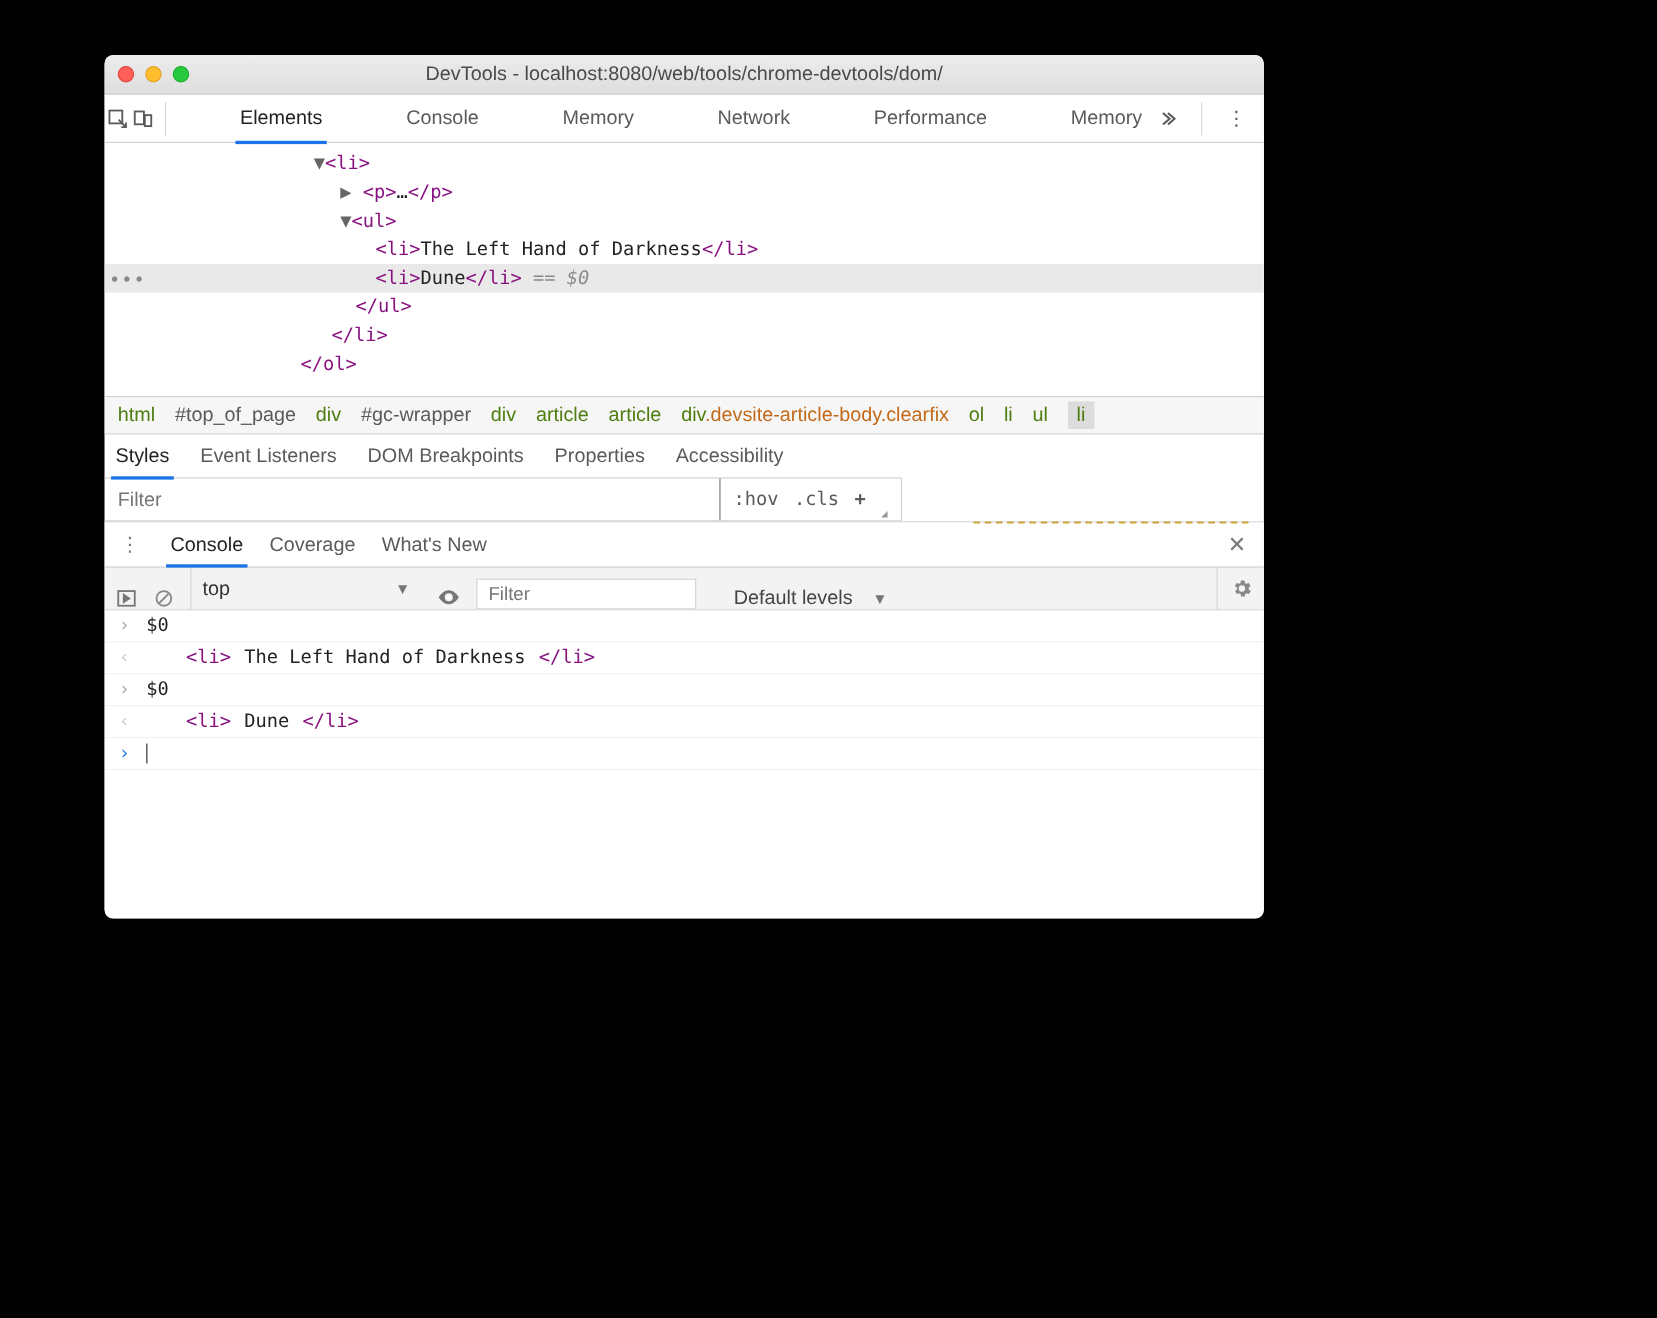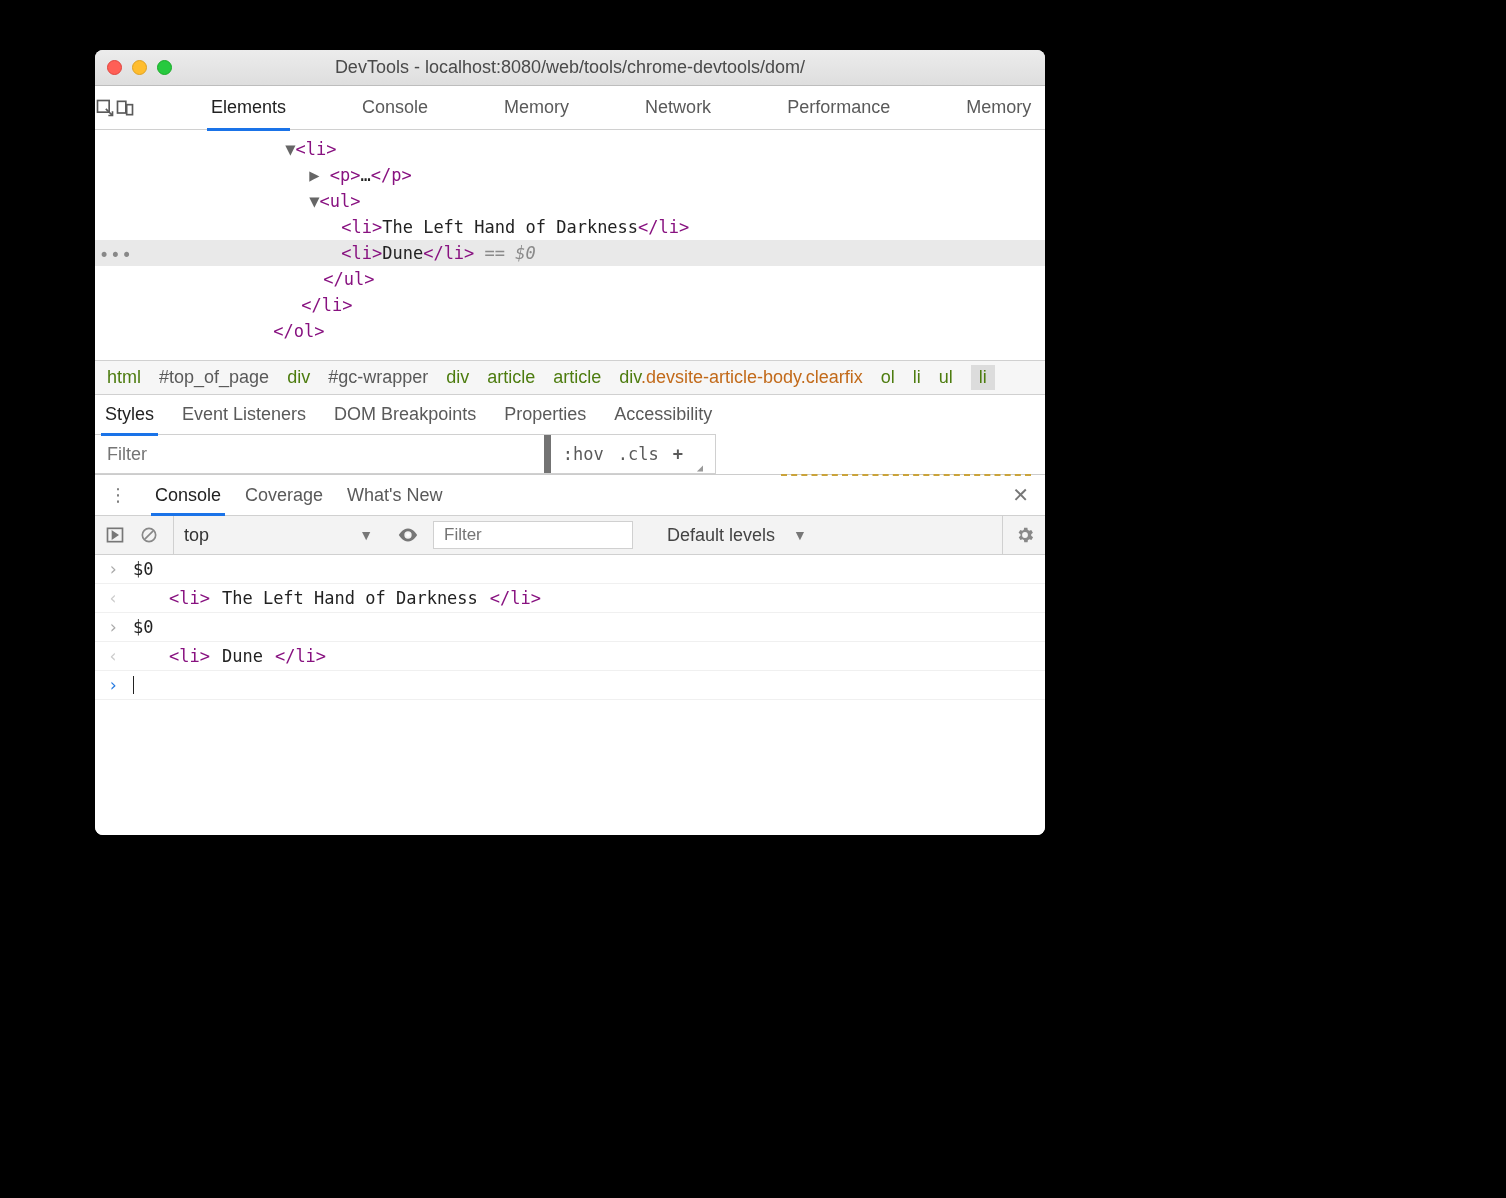--- a/index.html
+++ b/index.html
@@ -10,21 +10,21 @@
     height: 1198px;
     font-family: "Helvetica Neue", Arial, sans-serif;
     font-size: 18px;
     color: #333;
     position: relative;
   }
   .window {
     position: absolute;
     left: 95px;
     top: 50px;
-    width: 950px;
+    width: 1054px;
     height: 785px;
     background: #fff;
     border-radius: 8px;
     box-shadow: 0 30px 60px rgba(0,0,0,0.55);
     overflow: hidden;
     display: flex;
     flex-direction: column;
   }
   
   .titlebar {
@@ -143,21 +143,21 @@
   .stylesrow .filter {
     flex: 1 1 auto; display:flex; align-items:center;
     padding: 0 10px;
   }
   .stylesrow input {
     border:none; outline:none; font-size:18px; color:#888;
     background:transparent; width:100%;
   }
   .stylesrow .ctrls {
     display:flex; align-items:center; gap:14px; padding:0 12px;
-    border-left:7px solid #737373;
+    border-left:1px solid #737373;
     color:#5a5a5a;
     font-family: Menlo,monospace; font-size:17px;
     position:relative;
   }
   .stylesrow .plus { font-weight:bold; }
   .dashed {
     position:absolute; right:14px; bottom:-4px;
     width:250px; height:4px;
     border-top: 2px dashed #caa33a;
   }
@@ -183,21 +183,21 @@
     content:""; position:absolute; left:-4px; right:-4px; bottom:-1px;
     height:3px; background:#1a73e8;
   }
   .drawerclose { margin-left:auto; color:#777; font-size:20px; padding:0 6px;}
   
   .contool {
     height:40px;
     border-top:1px solid #d0d0d0;
     border-bottom:1px solid #d0d0d0;
     background:#f3f3f3;
-    display:flex; align-items:center; gap:14px; padding:0 10px;
+    display:flex; align-items:flex-end; gap:14px; padding:0 10px;
   }
   .contool .select {
     display:flex; align-items:center; gap:8px;
     border-left:1px solid #d0d0d0;
     padding: 0 10px; height:100%;
     color:#333;
     min-width:210px; justify-content:space-between;
   }
   .contool .dropdown-caret { color:#777; font-size:14px;}
   .contool .eye { color:#777; }

